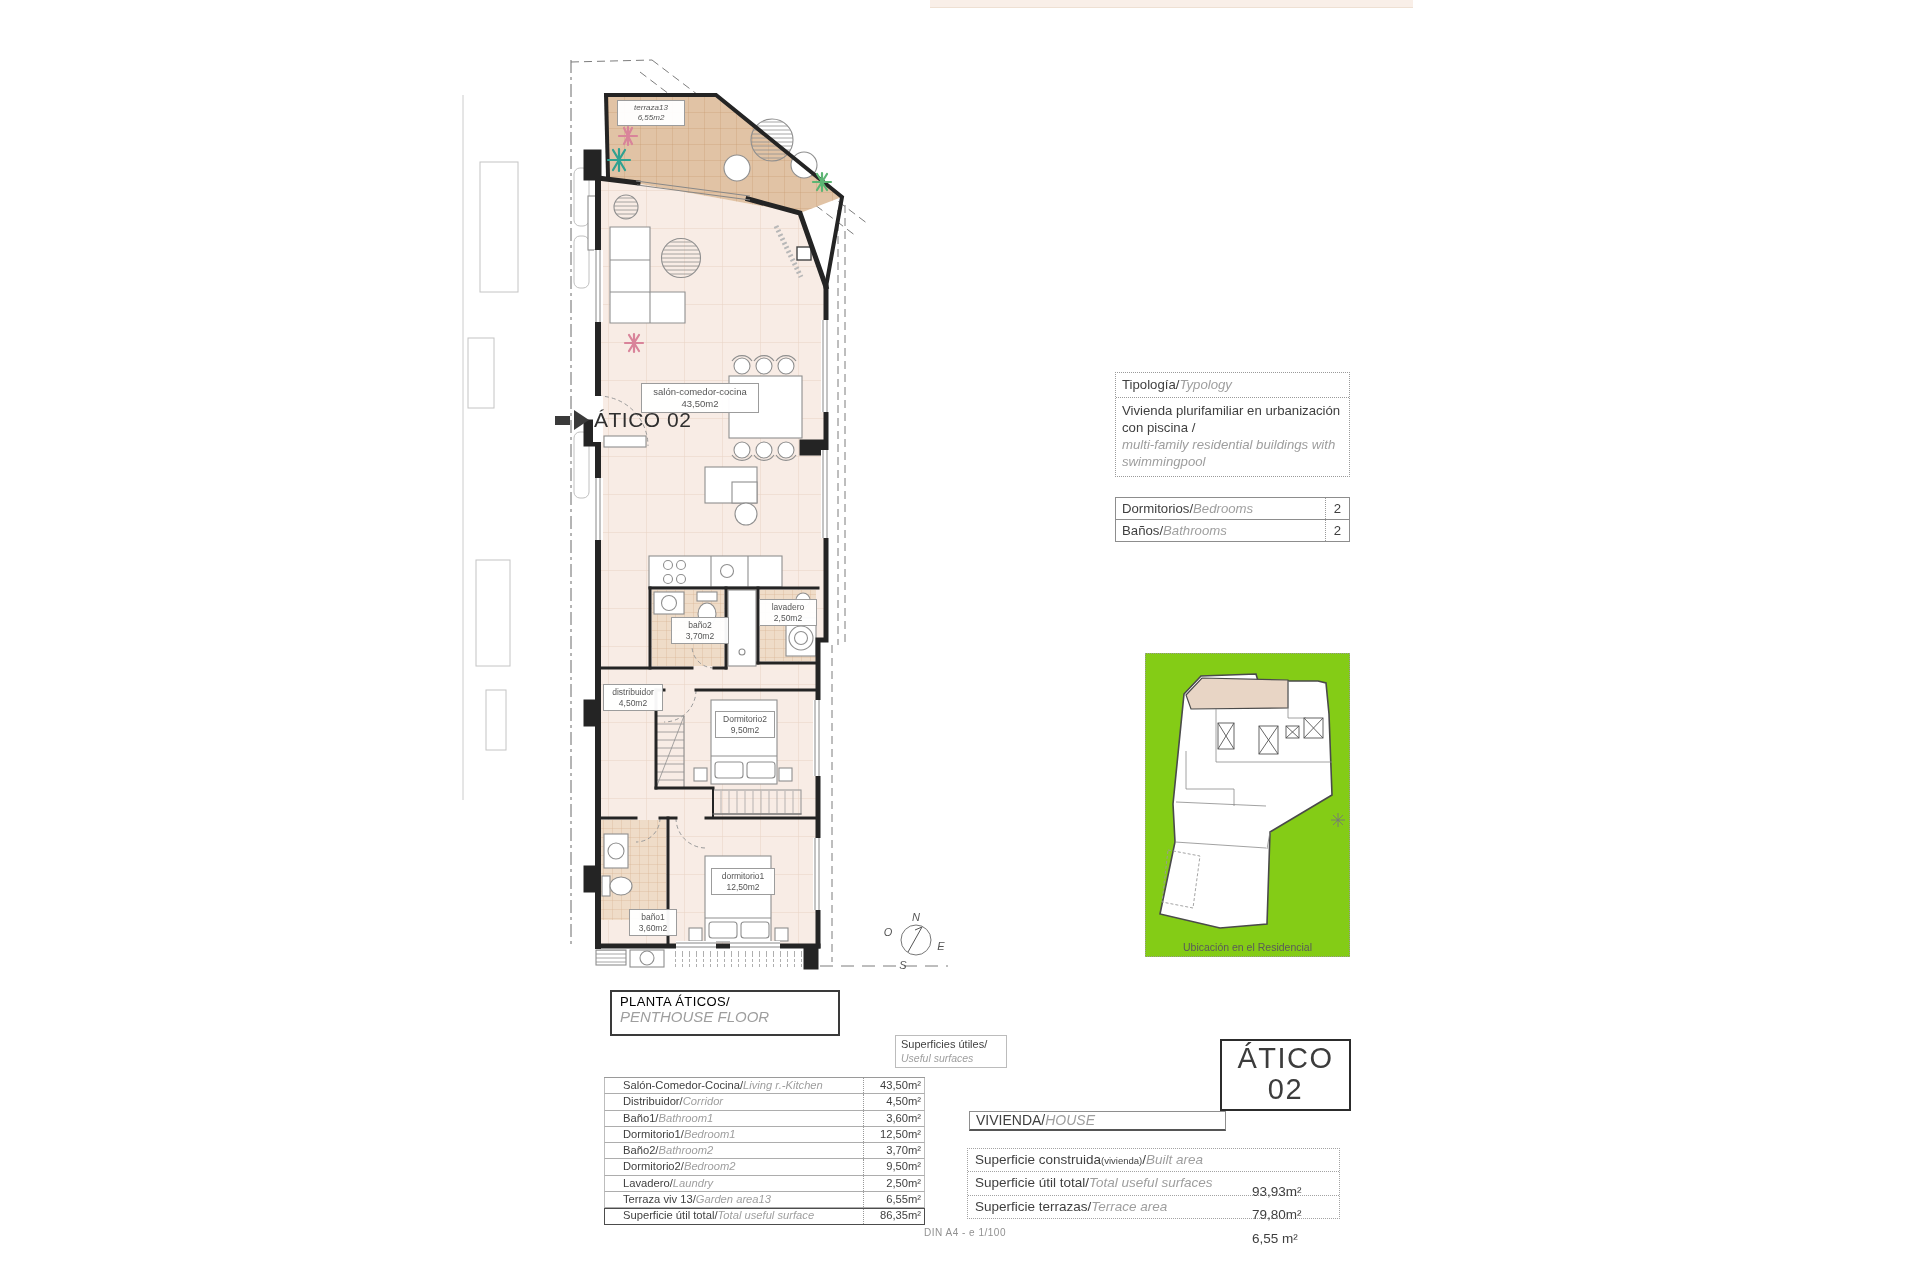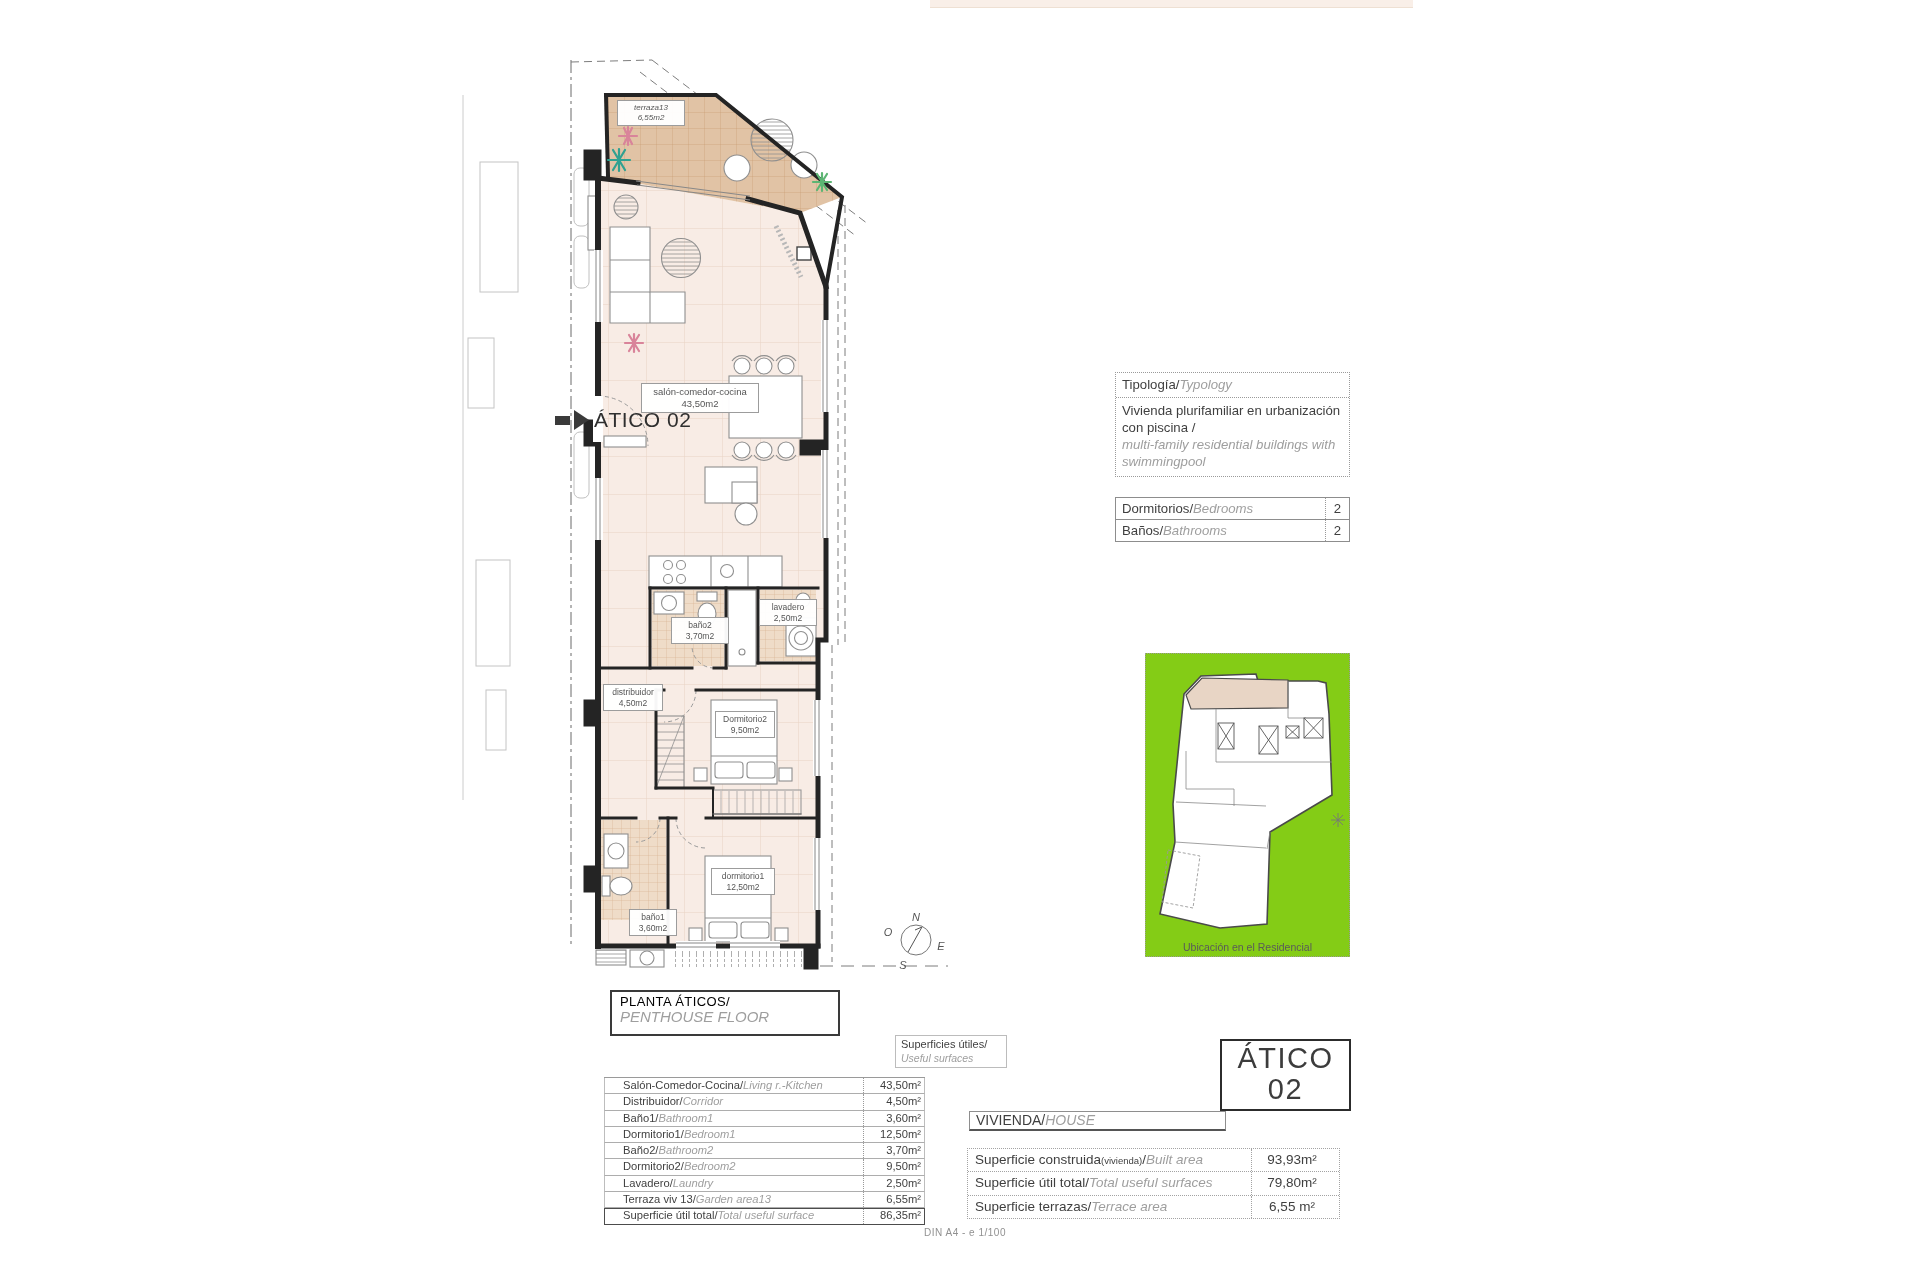--- a/index.html
+++ b/index.html
@@ -63,21 +63,21 @@
 
   
   .viv-bar{left:969px;top:1111px;width:249px;height:17px;line-height:17px;border:1px solid #8e8e8e;border-bottom:2px solid #555;
            font-size:14px;padding-left:6px;background:#fff;}
 
   
   .dw-table{left:967px;top:1148px;width:371px;border:1px dotted #a3a3a3;font-size:13.5px;background:#fff;}
   .dw-row{display:flex;height:22.4px;line-height:22.4px;}
   .dw-row + .dw-row{border-top:1px dotted #a3a3a3;}
   .dw-label{flex:1;padding-left:7px;white-space:nowrap;overflow:hidden;}
-  .dw-val{width:80px;text-align:center;padding-right:7px;border-left:1px dotted #a3a3a3;}
+  .dw-val{width:80px;text-align:left;padding-right:7px;border-left:1px dotted #a3a3a3;margin-top:32px;}
   .paren{font-size:9.5px;color:#3f3f3f;}
 
   .footer-note{left:860px;top:1227px;width:210px;text-align:center;font-size:10px;color:#919191;letter-spacing:.5px;}
 
   svg text.cmp{font-size:11px;font-style:italic;fill:#555;font-family:"Liberation Sans",sans-serif;}
 </style>
 </head>
 <body>
 
 <div class="sheet">

